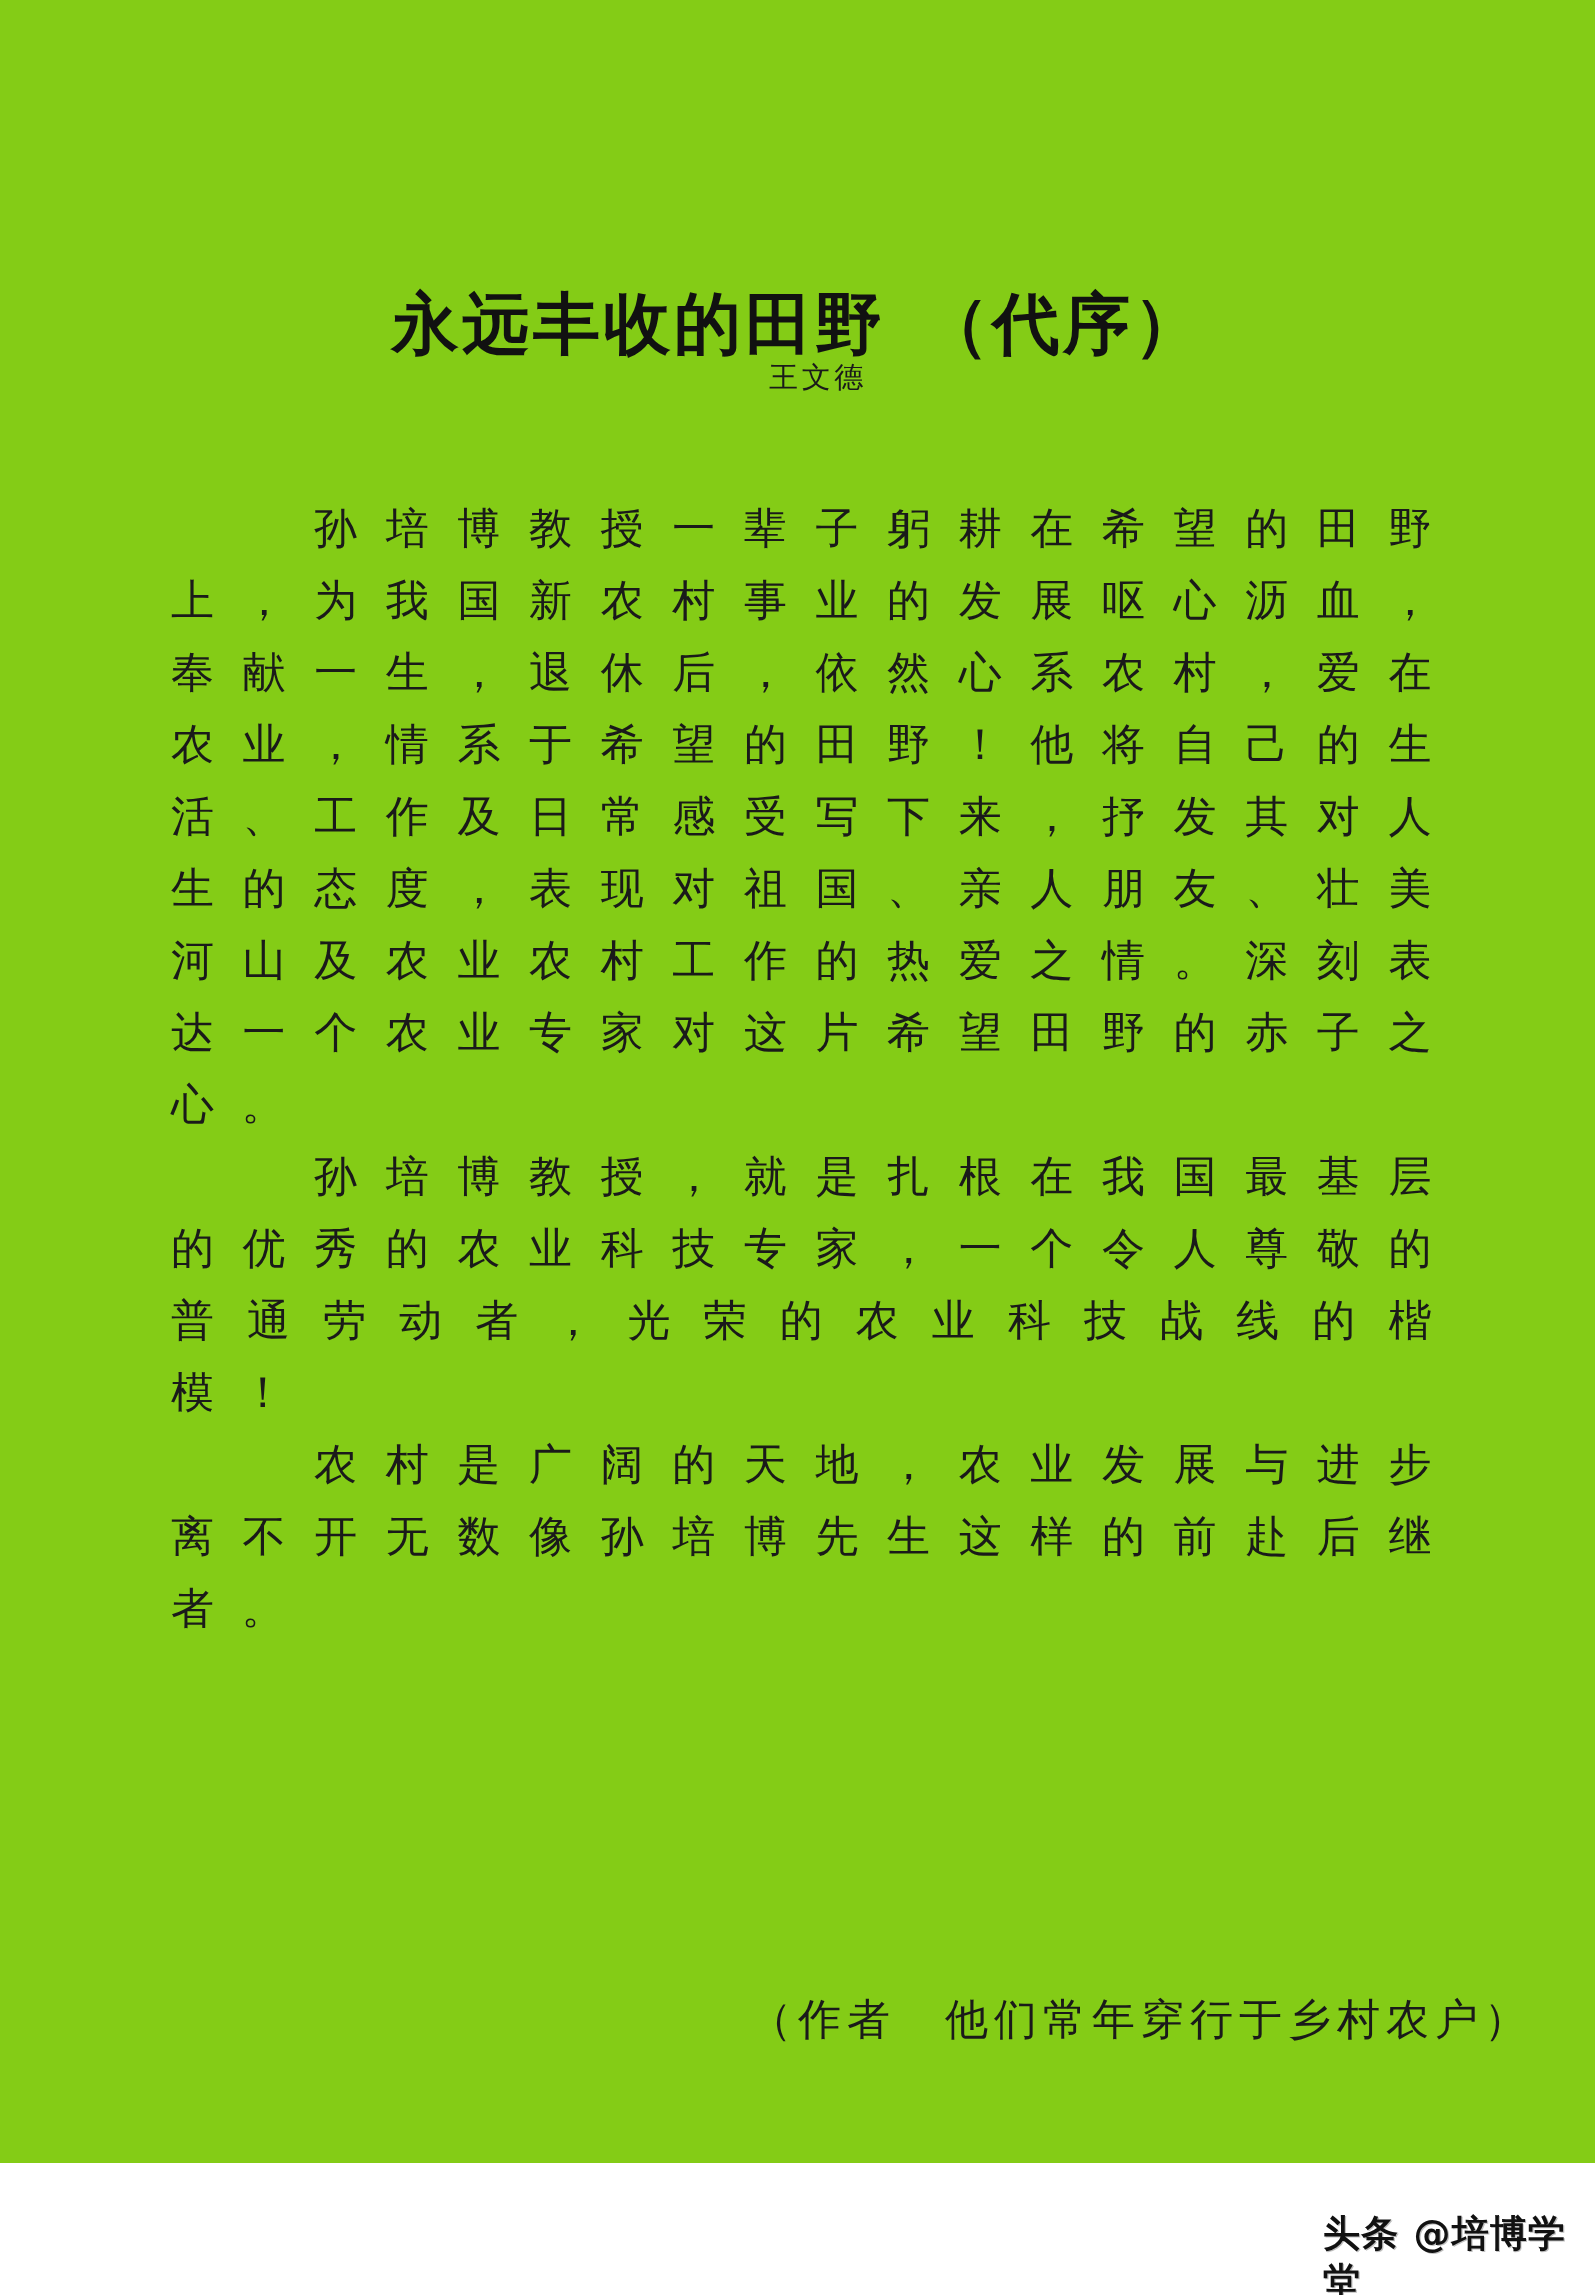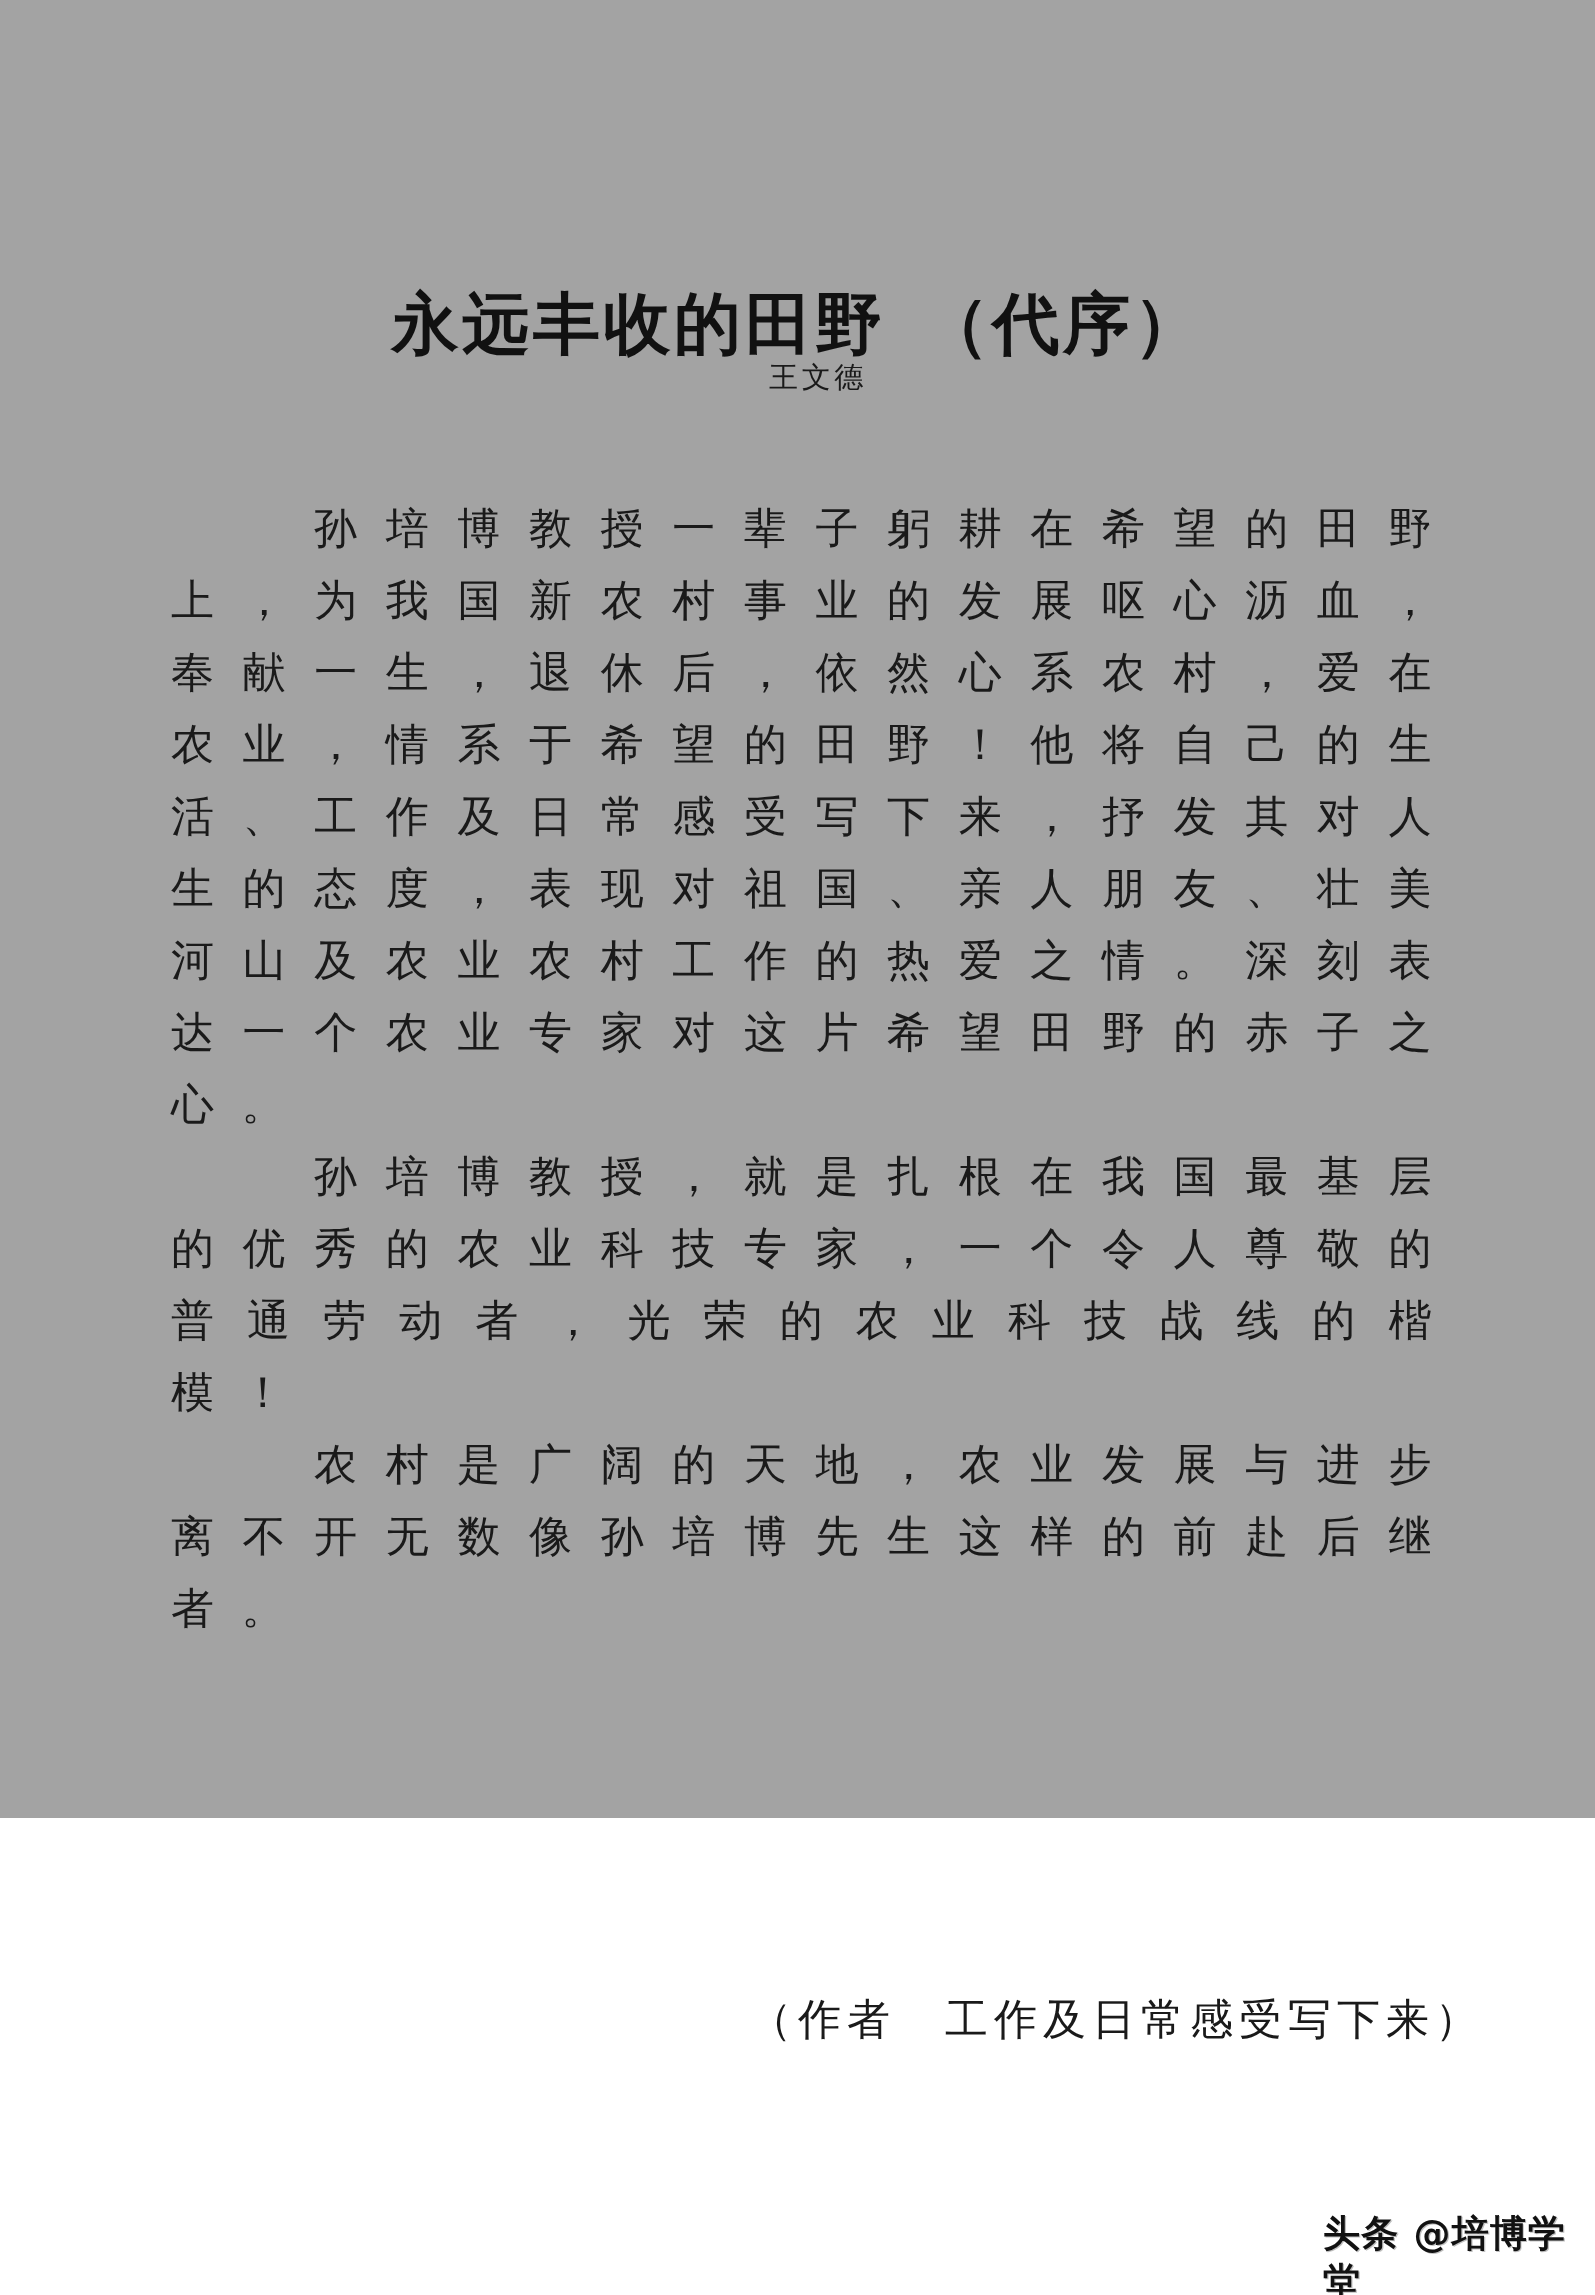--- a/index.html
+++ b/index.html
@@ -12,22 +12,22 @@
     height: 2295px;
     position: relative;
     overflow: hidden;
     font-family: "DejaVu Serif", "Liberation Serif", serif;
     color: #1a1a1a;
   }
   .page {
     position: absolute;
     left: 0; top: 0;
     width: 1596px;
-    height: 1818px;
-    background: #a3a3a3;
+    height: 2163px;
+    background: #84cc16;
   }
   .title {
     position: absolute;
     top: 237px;
     left: 0;
     width: 1596px;
     text-align: center;
     font-size: 67px;
     font-weight: bold;
     letter-spacing: 3.6px;
@@ -99,18 +99,18 @@
 
   <div class="author">王文德</div>
 
   <div class="body">
     <p class="para">孙培博教授一辈子躬耕在希望的田野上，为我国新农村事业的发展呕心沥血，奉献一生，退休后，依然心系农村，爱在农业，情系于希望的田野！他将自己的生活、工作及日常感受写下来，抒发其对人生的态度，表现对祖国、亲人朋友、壮美河山及农业农村工作的热爱之情。深刻表达一个农业专家对这片希望田野的赤子之心。</p>
     <p class="para">孙培博教授，就是扎根在我国最基层的优秀的农业科技专家，一个令人尊敬的普通劳动者，光荣的农业科技战线的楷模！</p>
     <p class="para">农村是广阔的天地，农业发展与进步离不开无数像孙培博先生这样的前赴后继者。</p>
 
   </div>
 
-  <div class="signature">（作者　工作及日常感受写下来）</div>
+  <div class="signature">（作者　他们常年穿行于乡村农户）</div>
 
   <div class="watermark">头条 @培博学堂</div>
 
 </div>
 
 
 </body></html>

